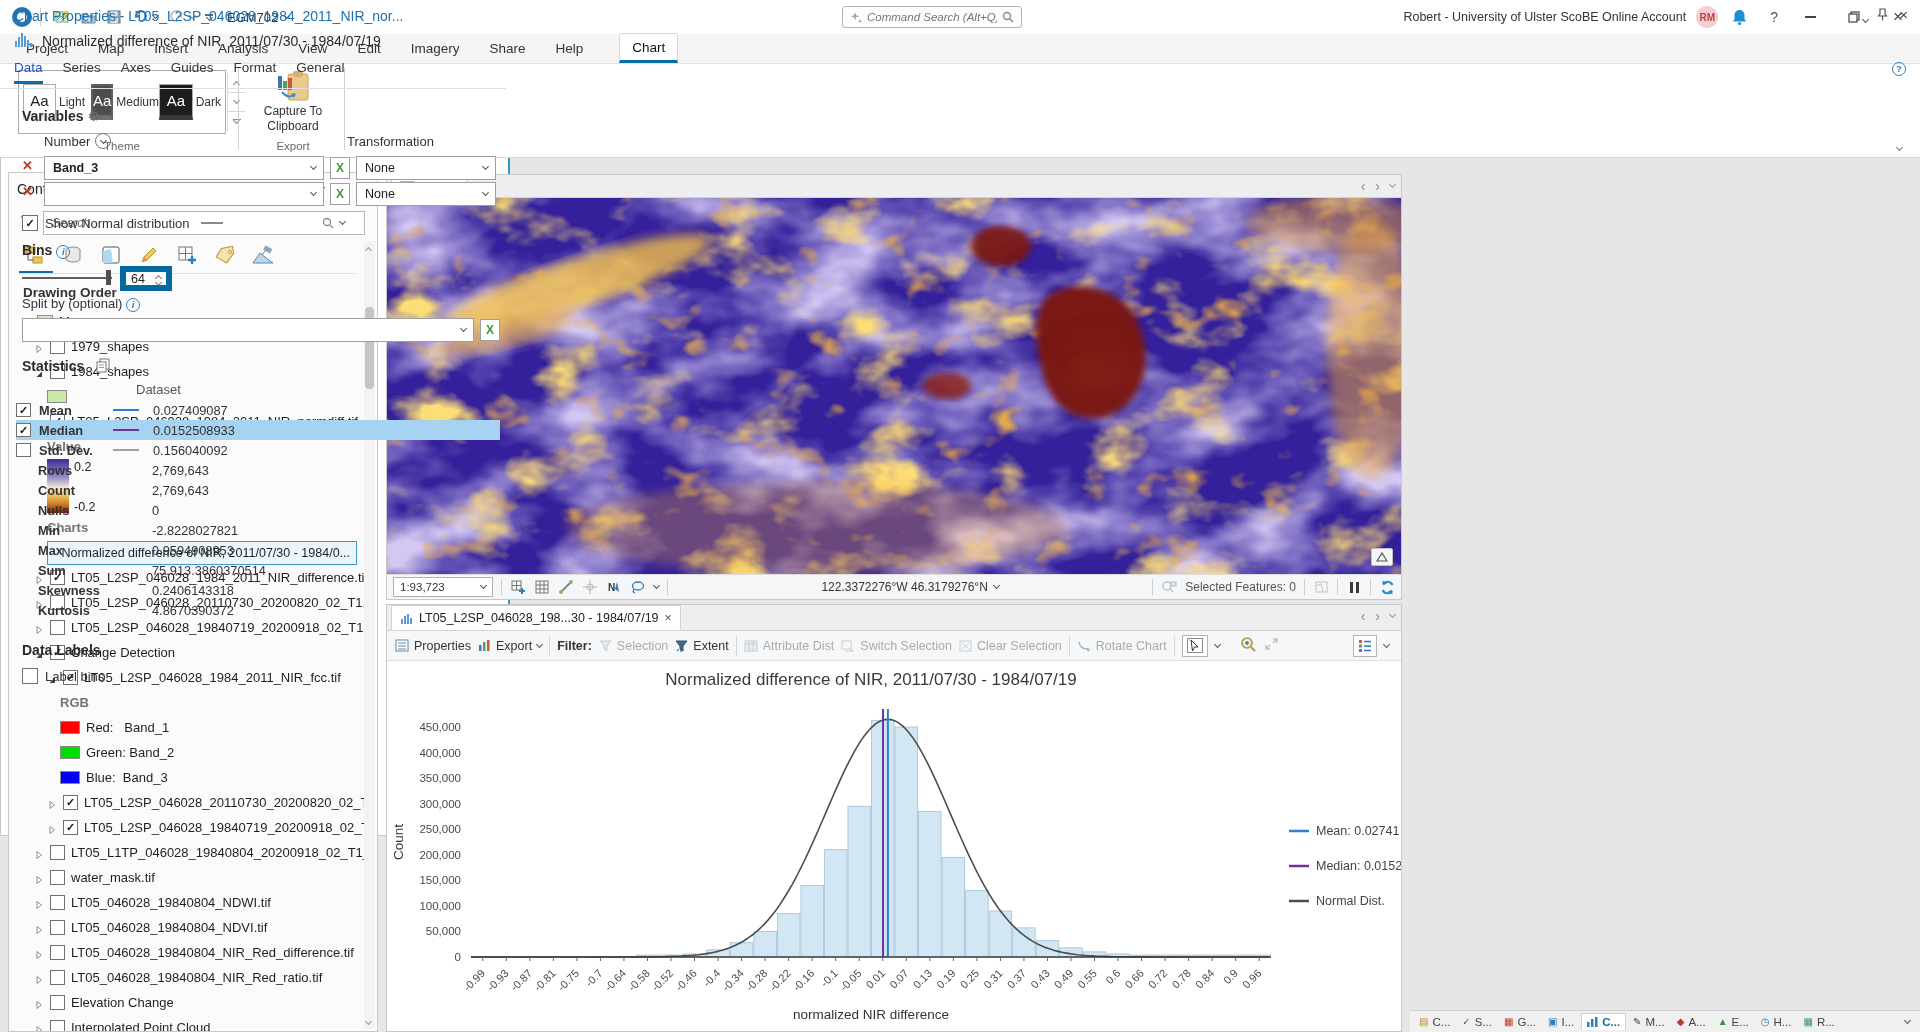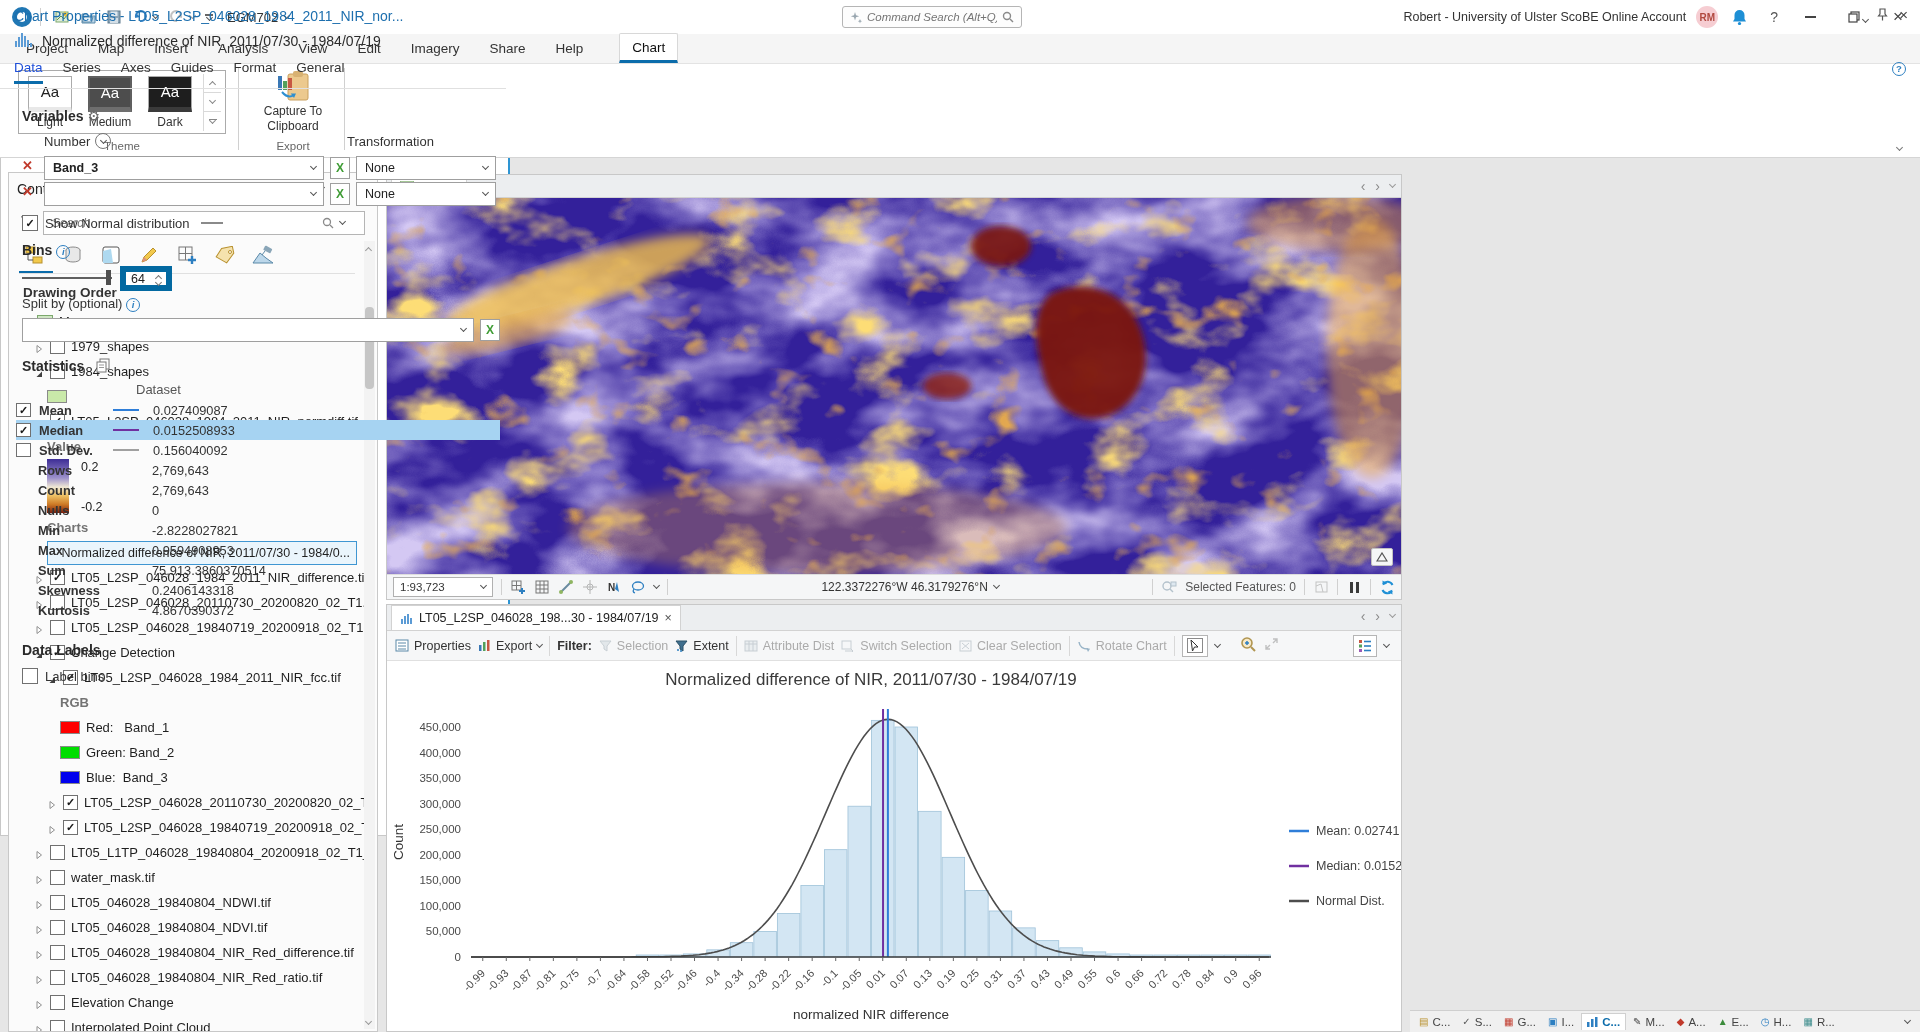--- a/index.html
+++ b/index.html
@@ -22,21 +22,21 @@
   #cmdsearch input{border:none;outline:none;background:transparent;font-style:italic;font-size:11.5px;color:#8a8a8a;width:130px;font-family:"Liberation Sans",sans-serif}
   #avatar{width:22px;height:22px;border-radius:50%;background:#f6cdd2;color:#b0483f;font-size:10px;font-weight:bold;display:flex;align-items:center;justify-content:center}
   
   #ribbontabs{position:absolute;left:0;top:34px;width:1920px;height:30px;background:#f5f5f5;border-bottom:1px solid #e3e3e3;display:flex;align-items:flex-end;padding-left:14px}
   .rtab{font-size:13.5px;color:#333;padding:6px 12px 7px;margin-right:6px}
   .rtab.active{background:#fff;border:1px solid #d8d8d8;border-bottom:3px solid #0b6cab;color:#111;margin-left:18px;border-radius:2px 2px 0 0;padding-bottom:5px}
   
   #ribbon{position:absolute;left:0;top:64px;width:1920px;height:94px;background:#fff;border-bottom:1px solid #d5d5d5}
   .grouplabel{position:absolute;top:76px;font-size:11.5px;color:#666;text-align:center}
   .thumb{width:44px;height:36px;border:1px solid #ababab;display:flex;align-items:center;justify-content:center;font-size:15px}
-  .theme-item{width:62px;display:flex;flex-direction:column;align-items:center;gap:3px;font-size:12px;color:#333}
+  .theme-item{width:62px;display:flex;flex-direction:row;align-items:center;gap:3px;font-size:12px;color:#333}
   .gal-btn{width:17px;height:19px;border-bottom:1px solid #d9d9d9;display:flex;align-items:center;justify-content:center}
   
   .panel{position:absolute;background:#fff;border:1px solid #c8c8c8}
   
   #contents{left:8px;top:172px;width:370px;height:860px;background:#fbfbfb}
   #contents .hdr{height:32px;display:flex;align-items:center;padding:0 8px;font-size:14px;color:#222}
   .searchbox{position:absolute;left:34px;top:38px;width:322px;height:24px;background:#fff;border:1px solid #b5b5b5;display:flex;align-items:center;padding:0 8px}
   .searchbox input{border:none;outline:none;font-style:italic;font-size:12px;color:#8a8a8a;width:270px;background:transparent;font-family:"Liberation Sans",sans-serif}
   .ct-icons{position:absolute;left:14px;top:70px;display:flex;gap:14px;align-items:center}
   .ct-icons .ic{width:24px;height:24px;display:flex;align-items:center;justify-content:center}
@@ -44,21 +44,21 @@
   #ct-hr{position:absolute;left:10px;top:100px;width:336px;height:1px;background:#e0e0e0}
   #drawing-order{position:absolute;left:14px;top:112px;font-size:13.5px;font-weight:bold;color:#333}
   #tree{position:absolute;left:0;top:136px;width:356px;height:722px;overflow:hidden}
   .trow{display:flex;align-items:center;gap:6px;height:25px;font-size:13px;color:#1f1f1f;white-space:nowrap;overflow:hidden}
   .trow .exp{width:10px;height:10px;flex:0 0 10px}
   .cb{width:15px;height:15px;min-width:15px;background:#fff;border:1px solid #707070;display:inline-flex;align-items:center;justify-content:center;font-size:11px;color:#1a1a1a}
   .cb.on::after{content:"✓";font-weight:bold}
   .sw{width:20px;height:13px;border:1px solid #8a8a8a;display:inline-block}
   .t-heading{font-weight:bold;color:#737373}
   .citem{border:1px solid #3f96d2;background:#eaf5fc;display:flex;align-items:center;gap:6px;height:24px;padding:0 6px;font-size:12.5px;overflow:hidden;white-space:nowrap;max-width:310px}
-  .gradrow{height:56px;display:flex;align-items:stretch;gap:12px}
+  .gradrow{height:56px;display:flex;align-items:stretch;gap:5px}
   .gradbar{width:22px;height:54px;background:linear-gradient(#3d2d96,#9c90cb 35%,#f0e8d5 52%,#eec063 68%,#cd7a26 84%,#7c1d0c)}
   .gradlabels{display:flex;flex-direction:column;justify-content:space-between;font-size:12.5px;padding:1px 0}
   #ct-scroll{position:absolute;right:2px;top:68px;width:11px;height:788px;background:#f3f3f3}
   #ct-thumb{position:absolute;left:1px;top:66px;width:9px;height:82px;background:#c6c6c6;border-radius:4px}
   
   #mapp{left:386px;top:174px;width:1016px;height:426px;background:#fff}
   .tabstrip{height:23px;background:#eceef0;display:flex;align-items:flex-end;border-bottom:1px solid #d2d2d2;position:relative}
   .doctab{background:#fff;border:1px solid #d2d2d2;border-bottom:none;height:22px;display:flex;align-items:center;gap:6px;padding:0 8px;font-size:12.5px;color:#222;margin-left:4px}
   .strip-ctrl{position:absolute;right:6px;top:3px;display:flex;gap:10px;align-items:center;color:#8a8a8a;font-size:14px}
   #map-canvas{position:absolute;left:0;top:23px;width:1014px;height:376px;overflow:hidden}

